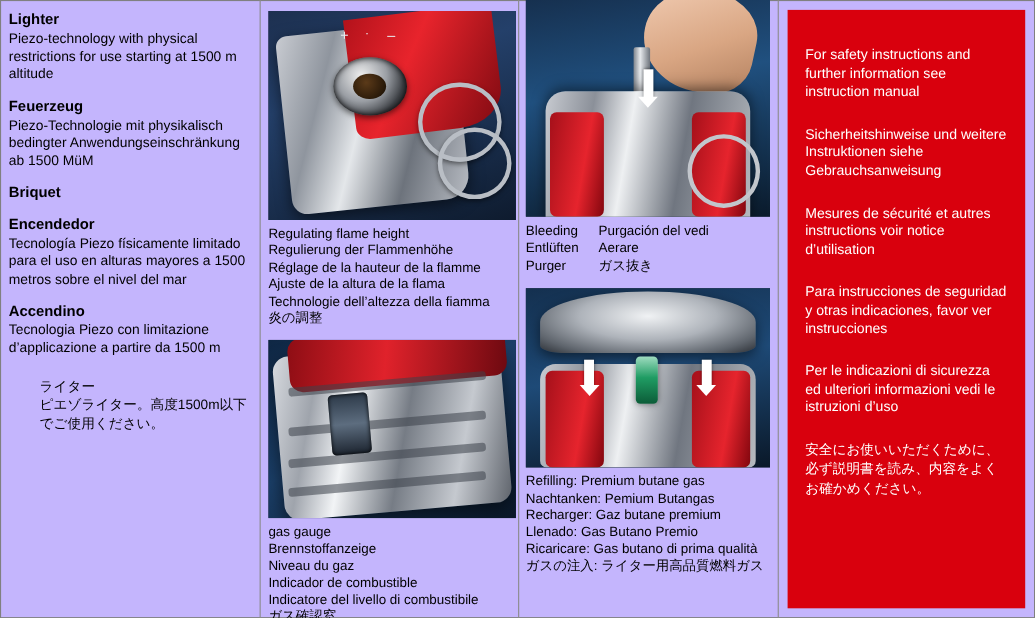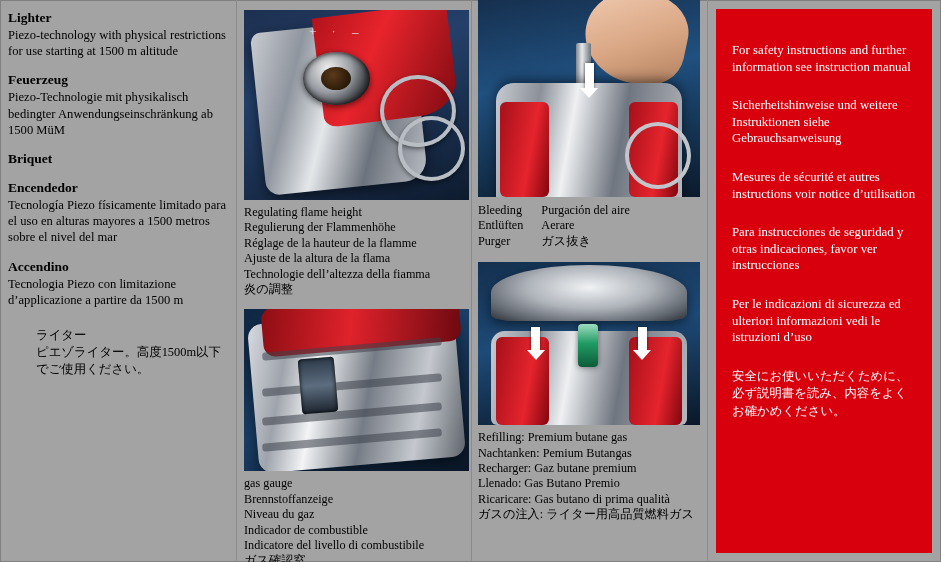--- a/index.html
+++ b/index.html
@@ -9,23 +9,22 @@
   }
   body {
     font-family: "Liberation Sans", sans-serif;
     color: #000000;
   }
   #sheet {
     position: relative;
     width: 941px;
     height: 562px;
     overflow: hidden;
-    background: #a3a3a3;
+    background: #c4b5fd;
     box-sizing: border-box;
-    font-family: Liberation Serif, serif;
   }
   .outer-border {
     position: absolute;
     left: 0;
     top: 0;
     width: 941px;
     height: 562px;
     border: 1px solid #808080;
     box-sizing: border-box;
     pointer-events: none;
@@ -374,21 +373,21 @@
       </div>
     </div>
 
     <div class="cap2col">
       <div>
         <div>Bleeding</div>
         <div>Entlüften</div>
         <div>Purger</div>
       </div>
       <div>
-        <div>Purgación del aire</div>
+        <div>Purgación del vedi</div>
         <div>Aerare</div>
         <div class="jp">ガス抜き</div>
       </div>
     </div>
 
     <div class="photo" style="height:163px; margin-top:13px;">
       <div class="ph p4">
         <div class="cap"></div>
         <div class="lighter"></div>
         <div class="redl"></div>

